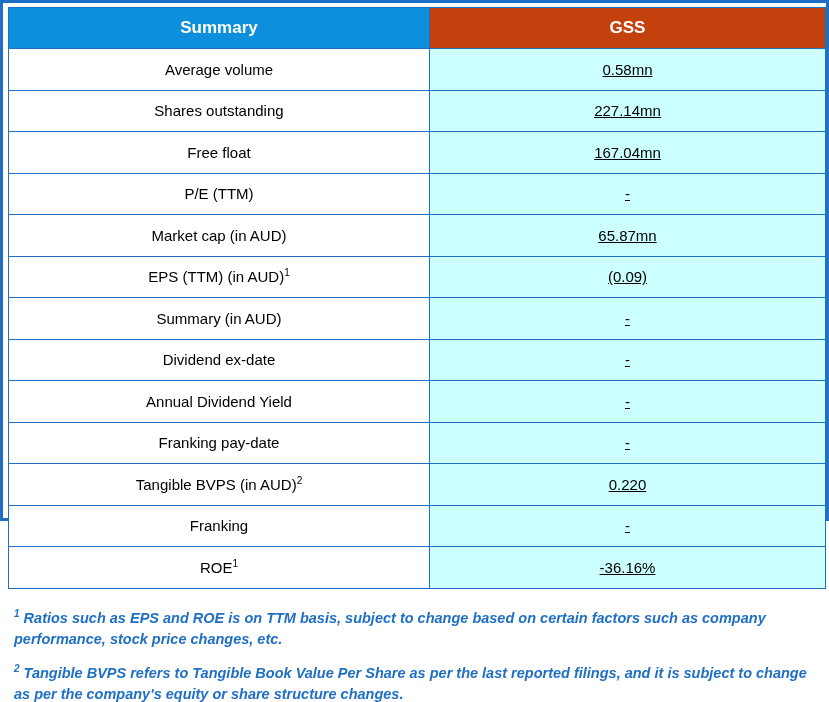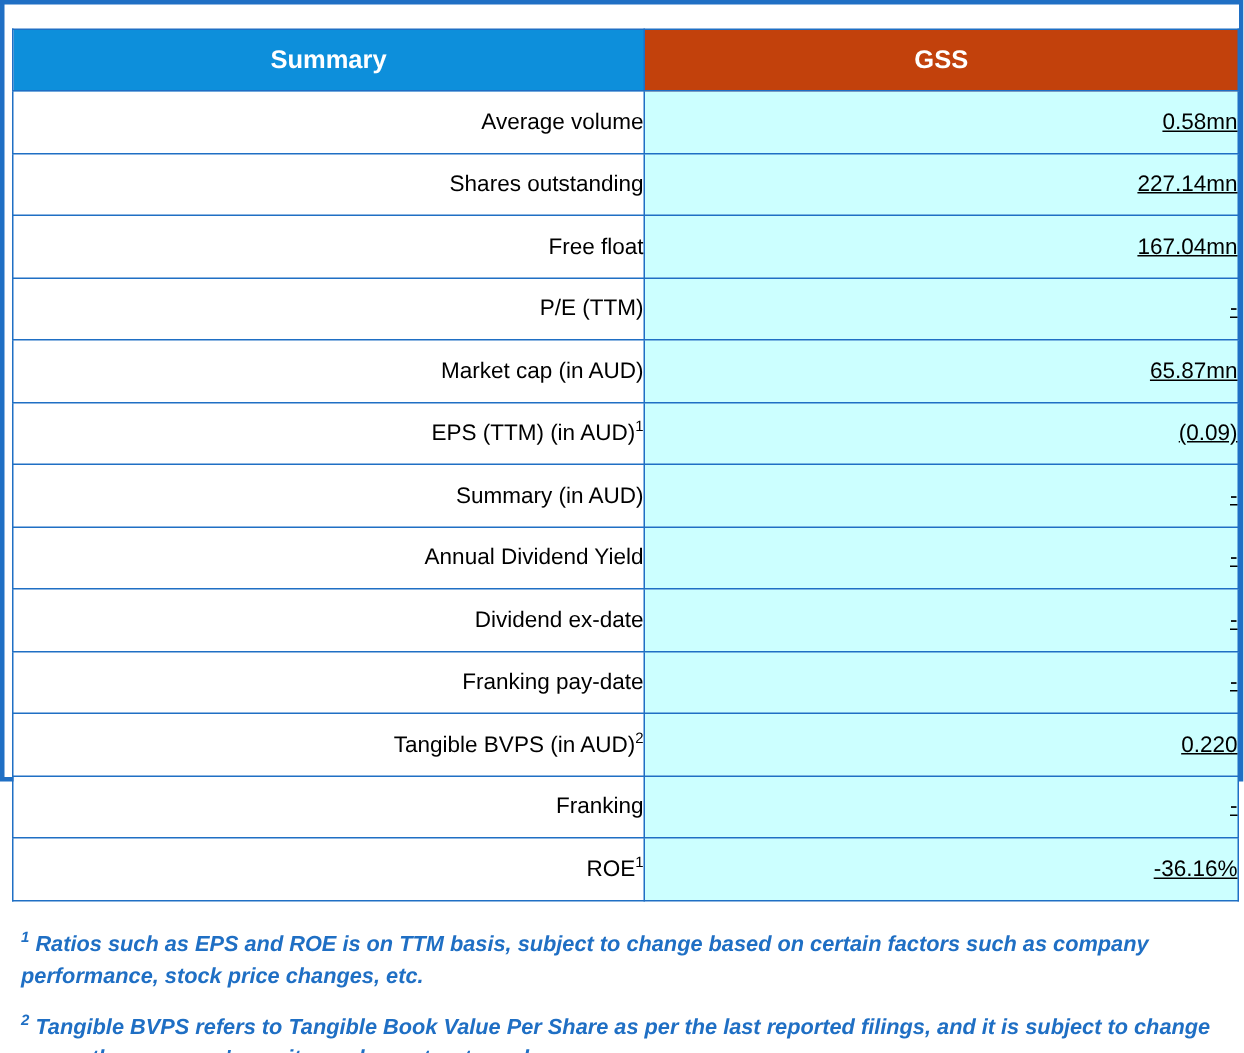--- a/index.html
+++ b/index.html
@@ -12,21 +12,21 @@
     background: #ffffff;
     font-family: "Liberation Sans", sans-serif;
     overflow: hidden;
   }
   .frame {
     box-sizing: border-box;
     width: 829px;
     height: 521px;
     border: 3px solid #1f6fc4;
     background: #ffffff;
-    padding: 16px 5px 4px 5px;
+    padding: 4px 5px 4px 5px;
     display: flex;
     flex-direction: column;
   }
   table.summary-table {
     border-collapse: collapse;
     width: 817px;
     table-layout: fixed;
     margin: 0;
   }
   table.summary-table col.label-col { width: 421px; }
@@ -42,21 +42,21 @@
     border: 1px solid #1f6fc4;
     padding: 0;
   }
   table.summary-table th.header-gss {
     background: #c2410c;
   }
   table.summary-table td {
     height: 40.5px;
     font-size: 15px;
     color: #000000;
-    text-align: right;
+    text-align: center;
     border: 1px solid #1f6fc4;
     padding: 0;
     vertical-align: middle;
   }
   table.summary-table td.label-cell {
     background: #ffffff;
   }
   table.summary-table td.value-cell {
     background: #ccffff;
     text-decoration: underline;
@@ -123,25 +123,25 @@
         </tr>
         <tr>
           <td class="label-cell"><span>EPS (TTM) (in AUD)</span><sup>1</sup></td>
           <td class="value-cell">(0.09)</td>
         </tr>
         <tr>
           <td class="label-cell"><span>Summary (in AUD)</span></td>
           <td class="value-cell">-</td>
         </tr>
         <tr>
-          <td class="label-cell"><span>Annual Dividend Yield</span></td>
+          <td class="label-cell"><span>Dividend ex-date</span></td>
           <td class="value-cell">-</td>
         </tr>
         <tr>
-          <td class="label-cell"><span>Dividend ex-date</span></td>
+          <td class="label-cell"><span>Annual Dividend Yield</span></td>
           <td class="value-cell">-</td>
         </tr>
         <tr>
           <td class="label-cell"><span>Franking pay-date</span></td>
           <td class="value-cell">-</td>
         </tr>
         <tr>
           <td class="label-cell"><span>Tangible BVPS (in AUD)</span><sup>2</sup></td>
           <td class="value-cell">0.220</td>
         </tr>

